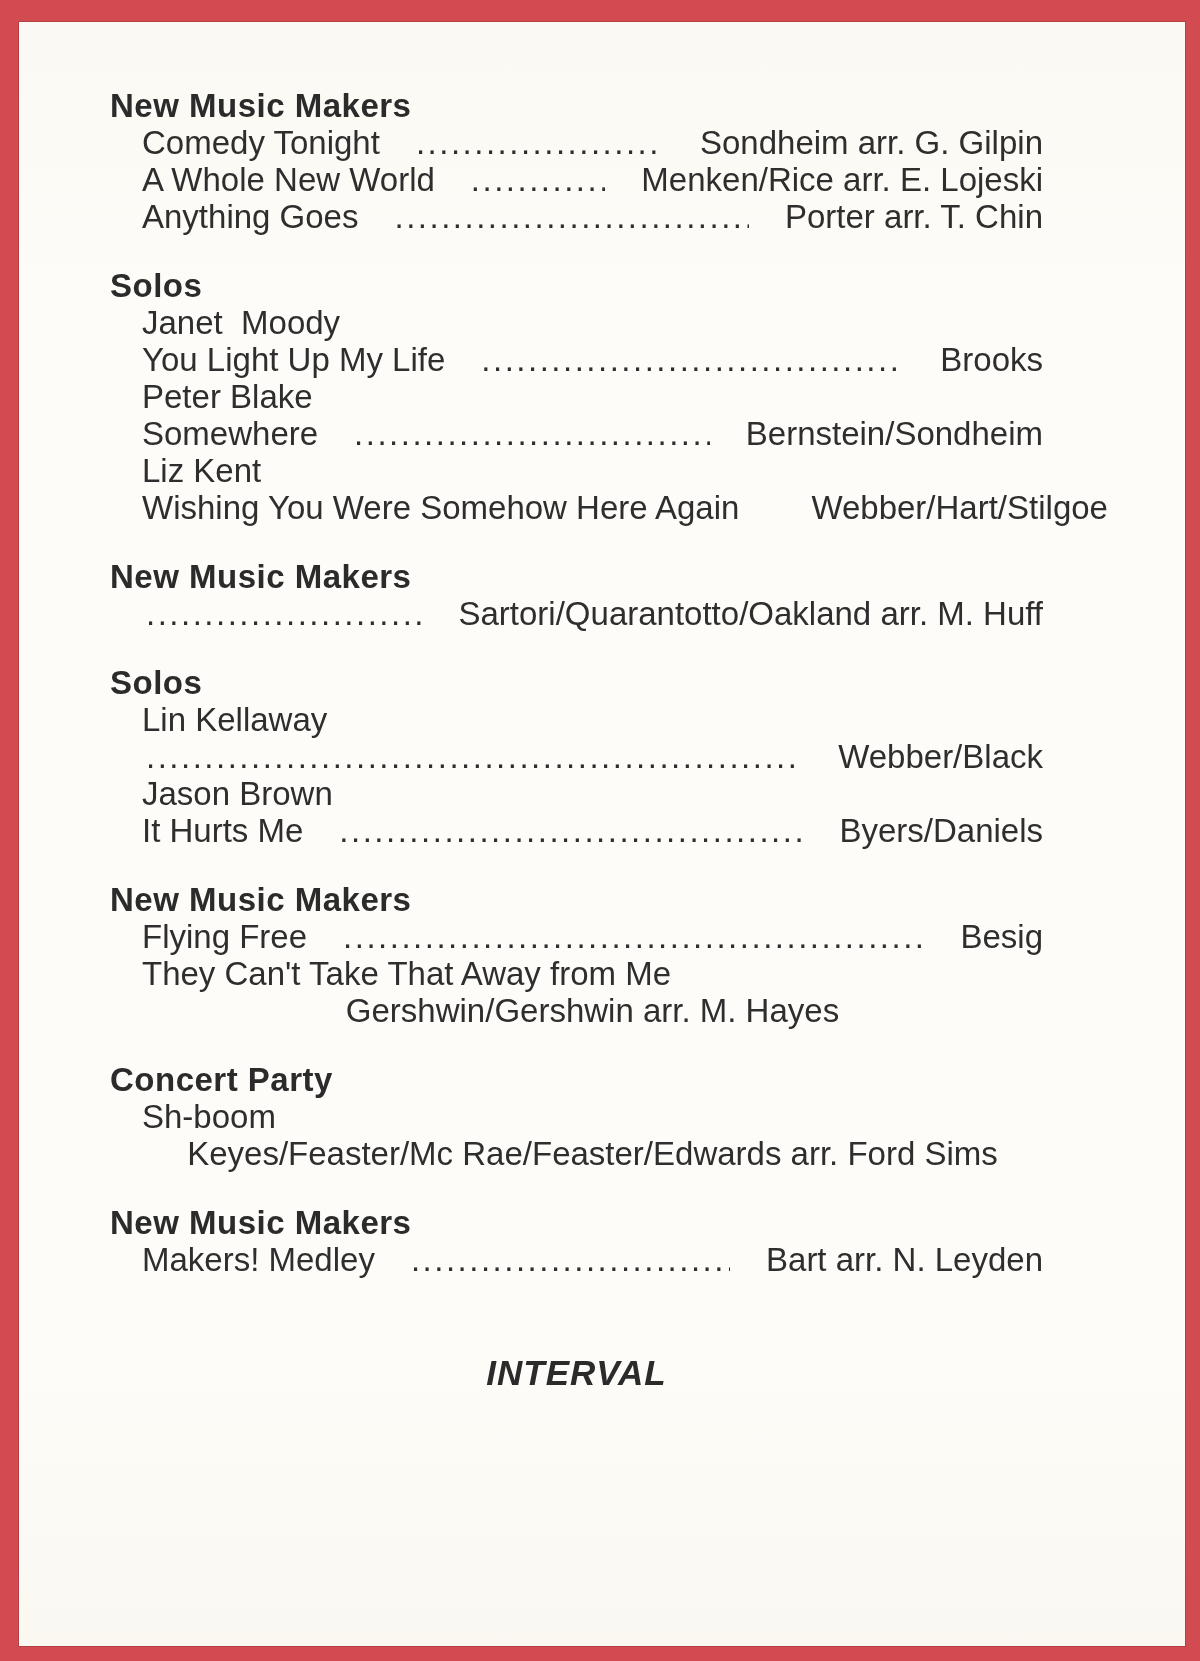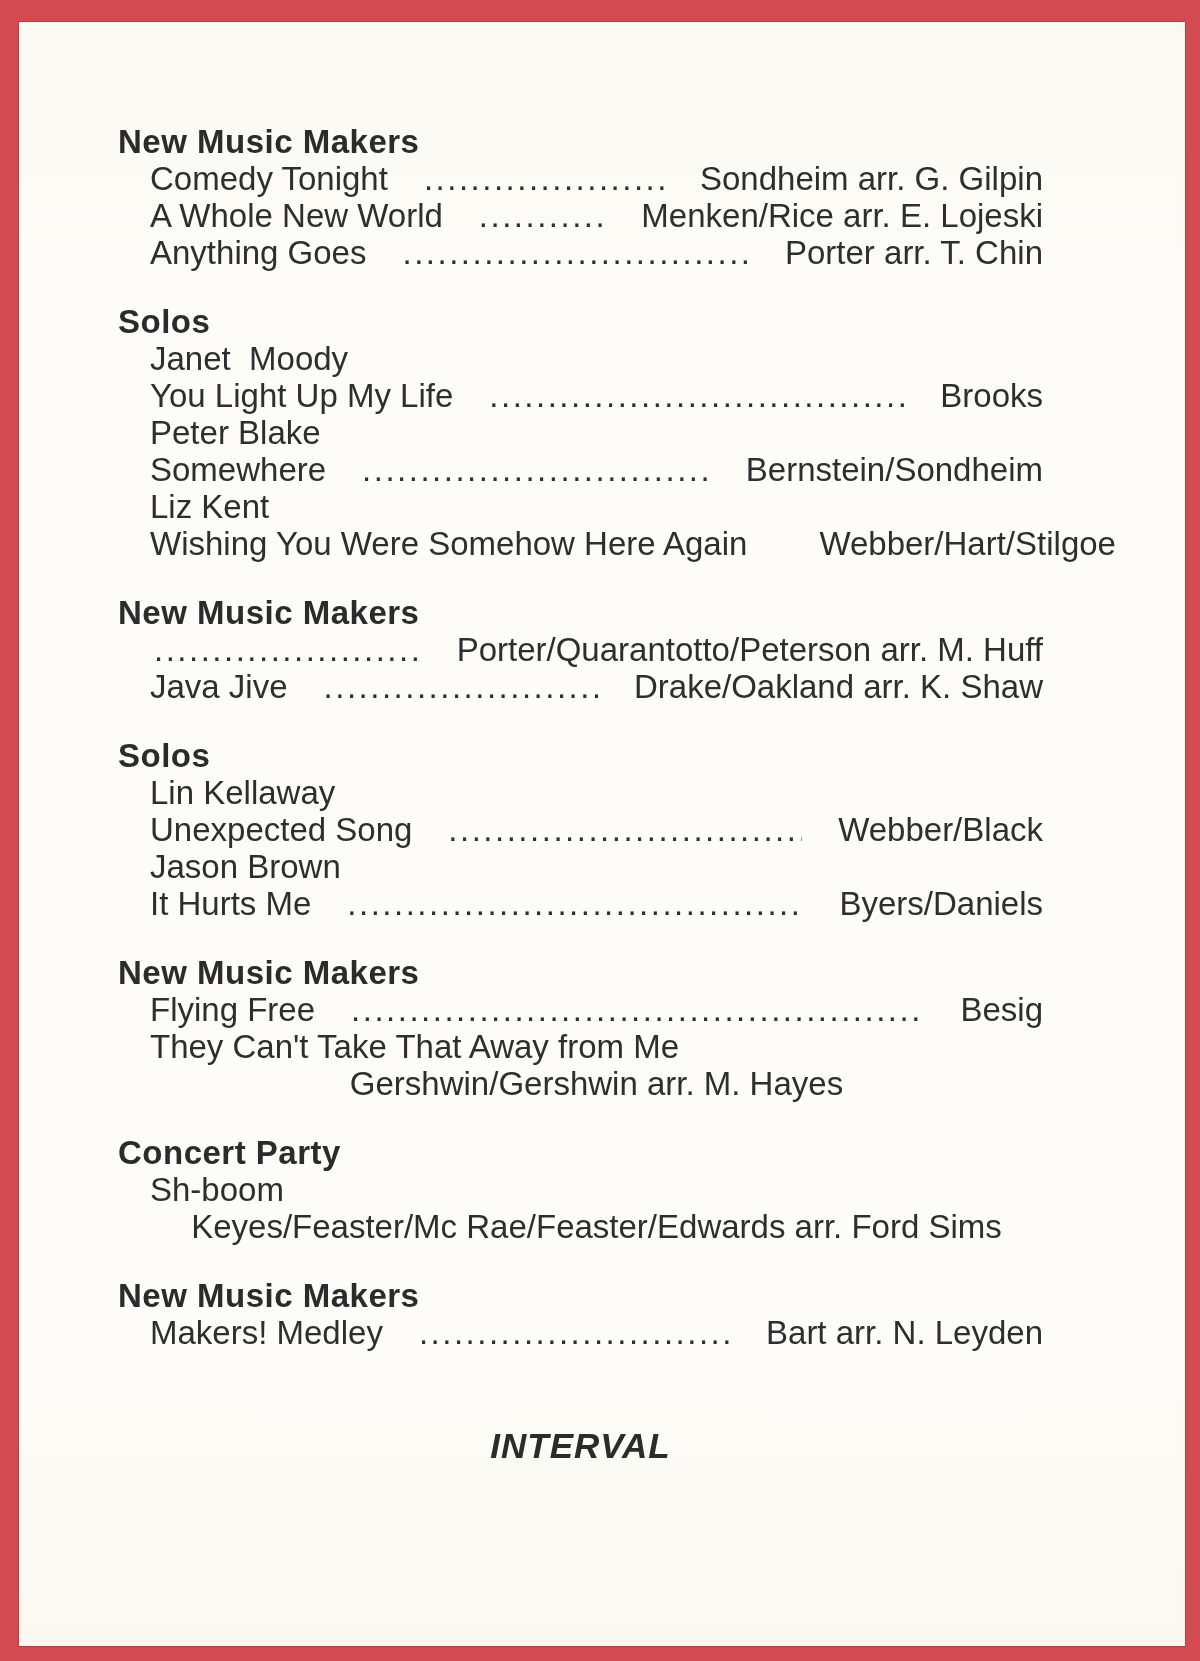--- a/index.html
+++ b/index.html
@@ -13,22 +13,22 @@
   }
   
   .paper {
     position: absolute;
     top: 22px; left: 19px; right: 15px; bottom: 15px;
     background: linear-gradient(180deg, #fbf9f3 0%, #fdfcf8 18%, #fdfcf8 82%, #faf8f1 100%);
     box-shadow: 0 0 0 1px rgba(90,30,30,0.25);
   }
   .content {
     position: absolute;
-    top: 0; left: 8px; right: 0;
-    padding: 101px 142px 0 91px;
+    top: 0; left: 0; right: 0;
+    padding: 65px 142px 0 91px;
     color: #2e2e2e;
     font-size: 33px;
     line-height: 37px;
   }
   .program-section { margin: 0 0 32px 0; }
   .section-heading {
     font-weight: bold;
     letter-spacing: 0.5px;
     color: #2b2b2b;
   }
@@ -116,35 +116,29 @@
               <span class="dots"></span>
               <span class="attribution">Webber/Hart/Stilgoe</span>
             </div>
           </div>
         </section>
         <section class="program-section">
           <div class="section-heading">New Music Makers</div>
           <div class="section-items">
             <div class="song-row">
               <span class="dots"></span>
-              <span class="attribution">Porter/Quarantotto/Peterson arr. M. Huff</span>
-            </div>
-            <div class="song-row">
-              <span class="song-title">Java Jive</span>
-              <span class="dots"></span>
-              <span class="attribution">Drake/Oakland arr. K. Shaw</span>
+              <span class="attribution">Sartori/Quarantotto/Oakland arr. M. Huff</span>
             </div>
           </div>
         </section>
         <section class="program-section">
           <div class="section-heading">Solos</div>
           <div class="section-items">
             <div class="performer-name">Lin Kellaway</div>
             <div class="song-row">
-              <span class="song-title">Unexpected Song</span>
               <span class="dots"></span>
               <span class="attribution">Webber/Black</span>
             </div>
             <div class="performer-name">Jason Brown</div>
             <div class="song-row">
               <span class="song-title">It Hurts Me</span>
               <span class="dots"></span>
               <span class="attribution">Byers/Daniels</span>
             </div>
           </div>

